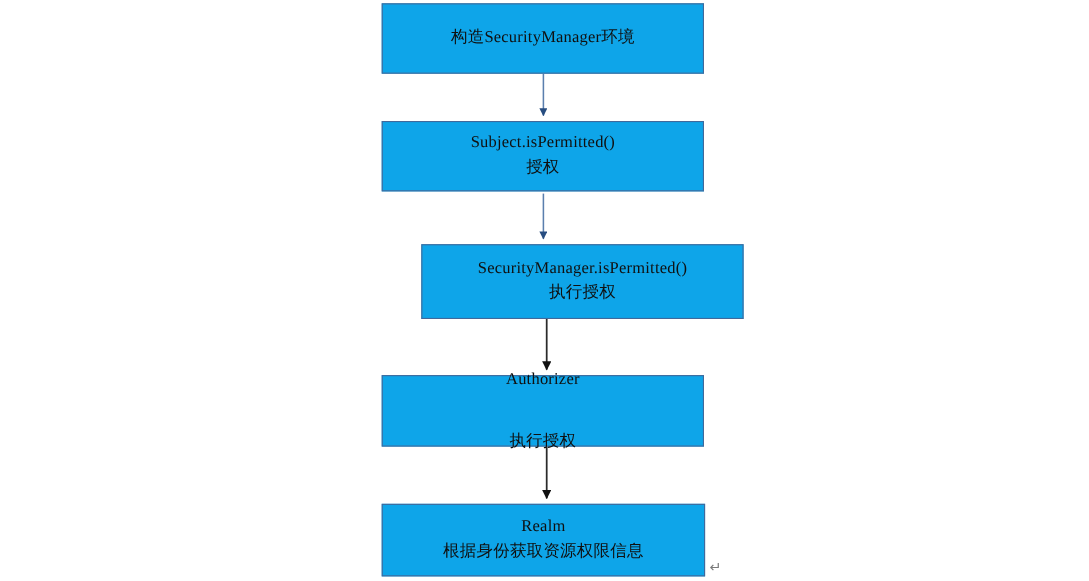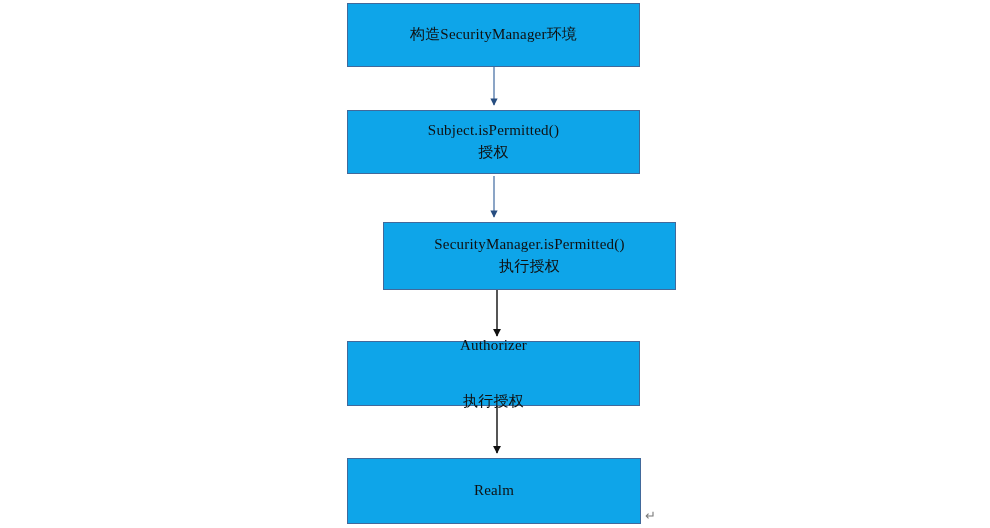--- a/index.html
+++ b/index.html
@@ -107,17 +107,18 @@
     <span class="line">执行授权</span>
   </div>
 
   <div class="node" id="node-4">
     <span class="line">Authorizer</span>
     <span class="line">执行授权</span>
   </div>
 
   <div class="node" id="node-5">
     <span class="line">Realm</span>
+    <span class="line">根据身份获取资源权限信息</span>
   </div>
 
   <span class="pilcrow">↵</span>
 
 </div>
 
 </body></html>

